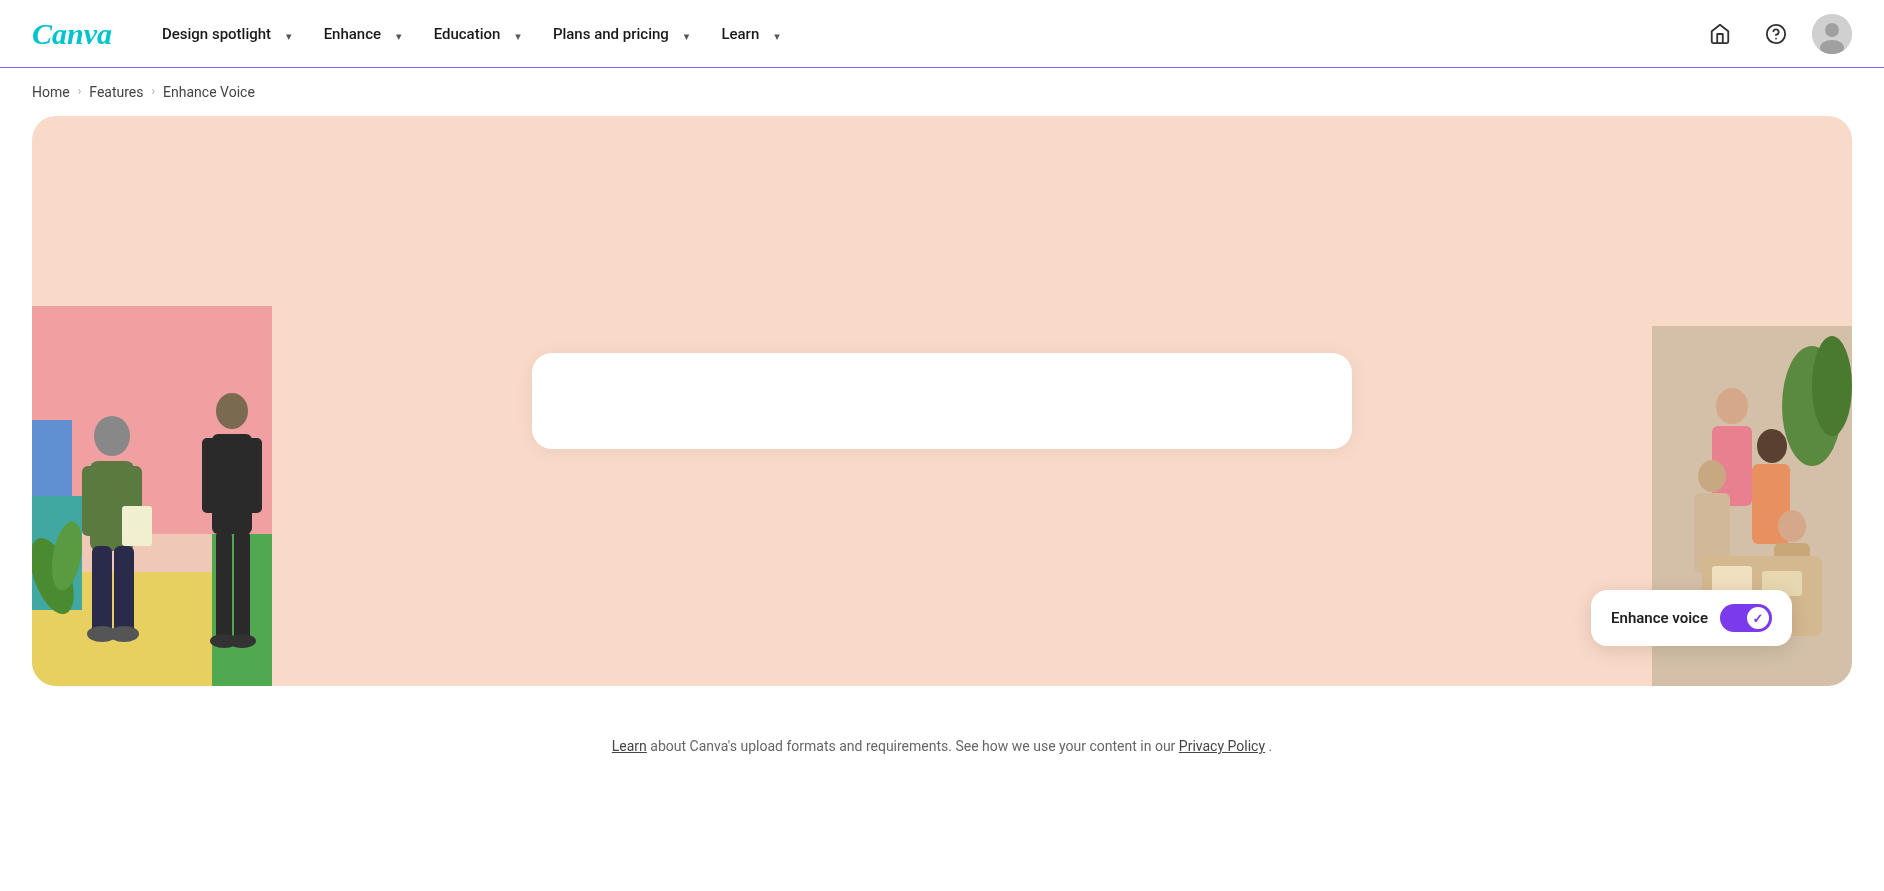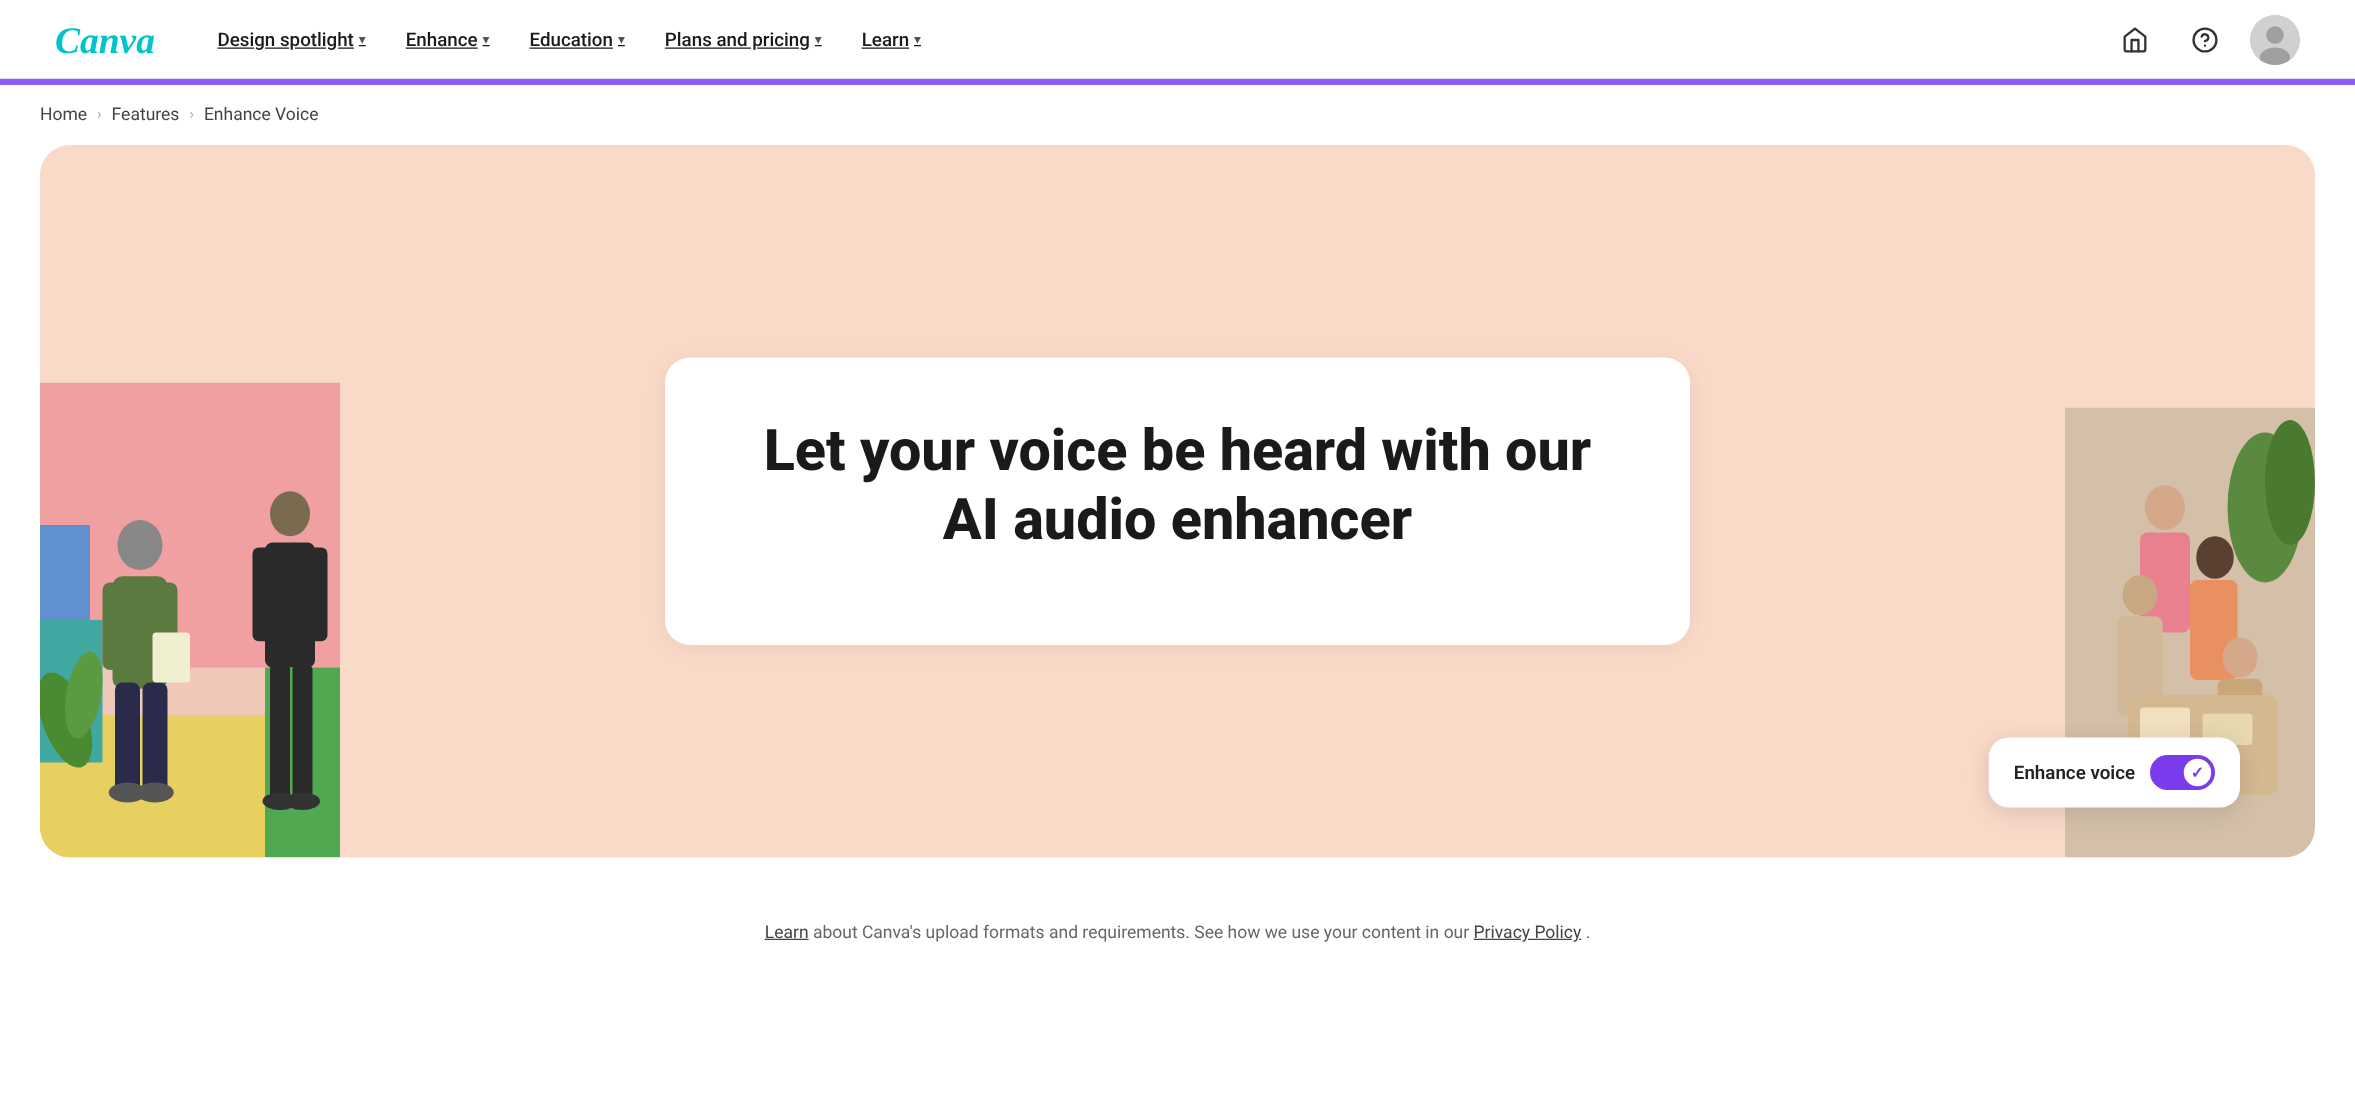--- a/index.html
+++ b/index.html
@@ -1,32 +1,31 @@
 <!DOCTYPE html>
 <html><head>
   <meta charset="utf-8">
   <style>
     * { margin: 0; padding: 0; box-sizing: border-box; }
     body { font-family: -apple-system, BlinkMacSystemFont, 'Segoe UI', Roboto, sans-serif; background: #fff; width: 1884px; min-height: 891px; overflow-x: hidden; }
 
     
     .navbar {
       display: flex; align-items: center; justify-content: space-between;
-      padding: 0 44px; height: 68px; border-bottom: 5px solid #8b5cf6;
+      padding: 0 32px; height: 68px; border-bottom: 1px solid #8b5cf6;
       background: #fff;
     }
     .nav-left { display: flex; align-items: center; gap: 8px; }
     .nav-logo { display: flex; align-items: center; cursor: pointer; margin-right: 20px; }
     .nav-logo svg { width: 90px; height: 36px; }
     .nav-item {
-      display: flex; align-items: center; gap: 4px;
+      display: flex; align-items: flex-end; gap: 15px;
       padding: 8px 12px; border-radius: 8px; cursor: pointer;
       font-size: 15px; font-weight: 500; color: #1a1a1a;
       white-space: nowrap;
-      text-decoration: underline;
     }
     .nav-chevron { font-size: 11px; color: #555; }
     .nav-right { display: flex; align-items: center; gap: 16px; }
     .nav-icon-btn {
       width: 40px; height: 40px; border-radius: 50%; border: none;
       background: transparent; cursor: pointer; display: flex; align-items: center; justify-content: center;
       font-size: 20px; color: #333;
     }
     .avatar {
       width: 40px; height: 40px; border-radius: 50%; background: #ccc;
@@ -330,21 +329,20 @@
   <div class="enhance-badge">
     <span>Enhance voice</span>
     <div class="toggle">
       <div class="toggle-knob">
         <span class="toggle-check">✓</span>
       </div>
     </div>
   </div>
 
   <div class="hero-card">
-    <h1 class="hero-title">Let your voice be heard with our AI audio enhancer</h1>
   </div>
 
 </section>
 
 <div class="footer-note">
   <a href="#">Learn</a>
   <span> about Canva's upload formats and requirements. See how we use your content in our </span>
   <a href="#">Privacy Policy</a>
   <span>.</span>
 </div>

